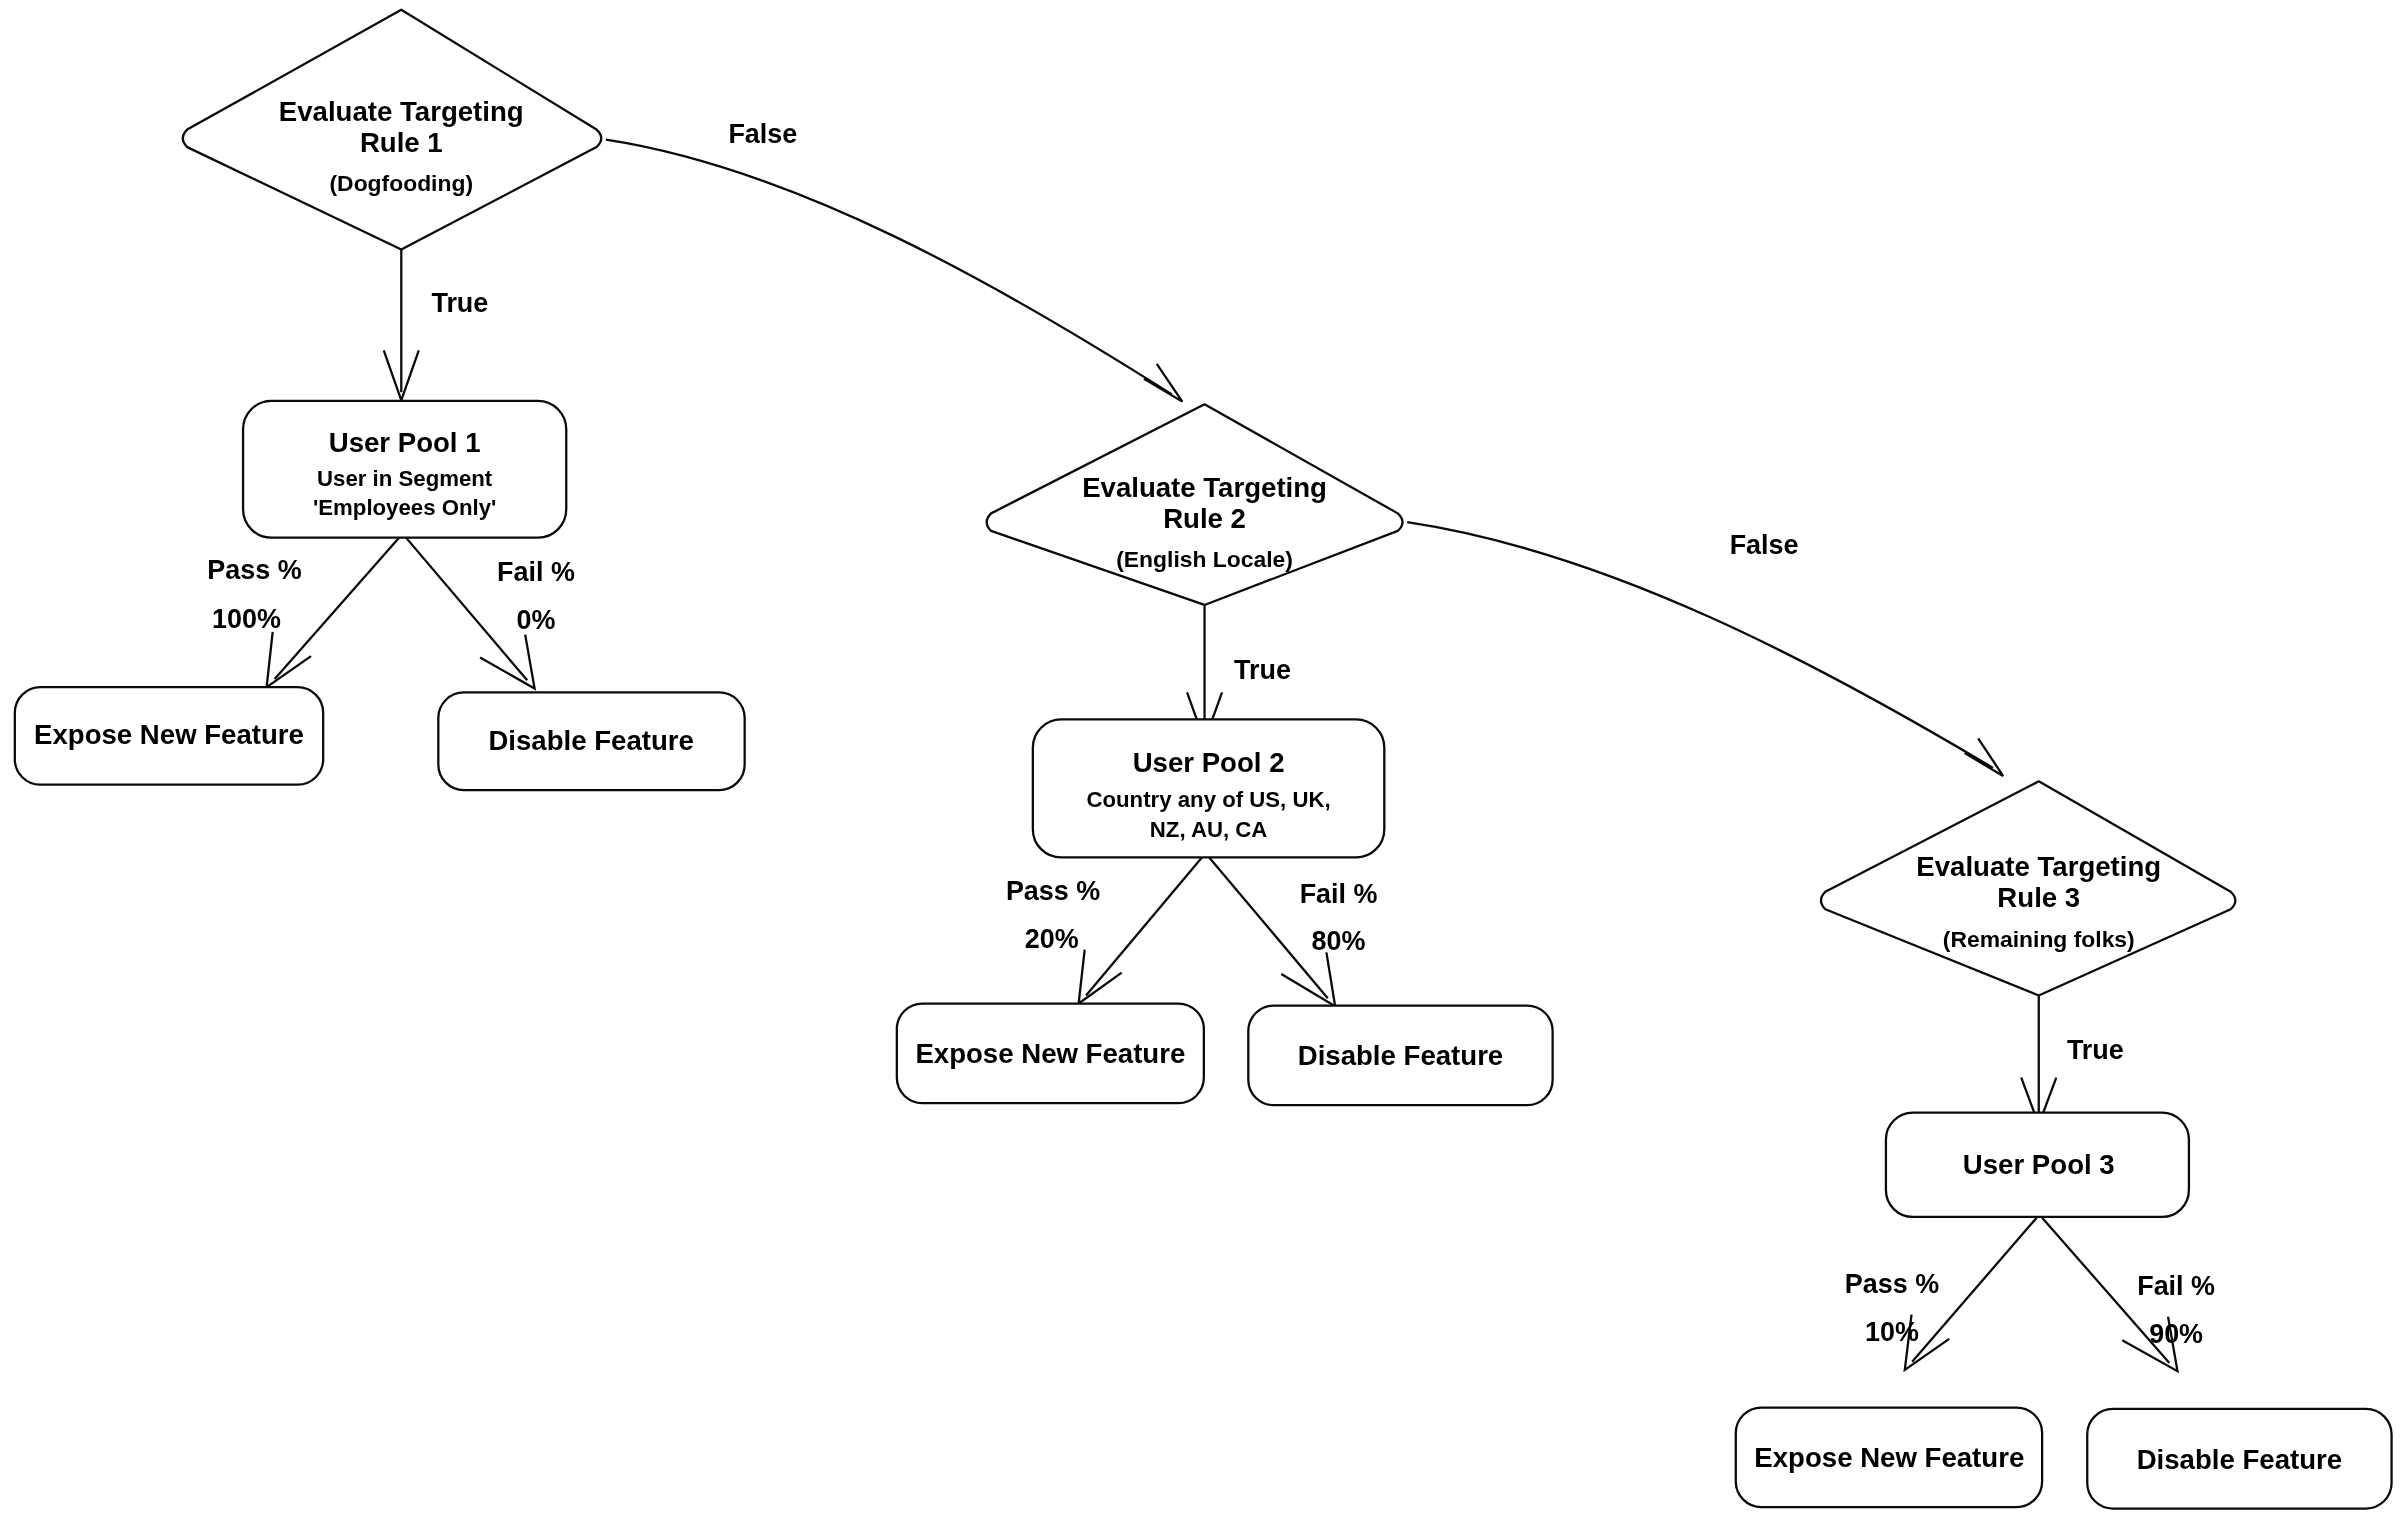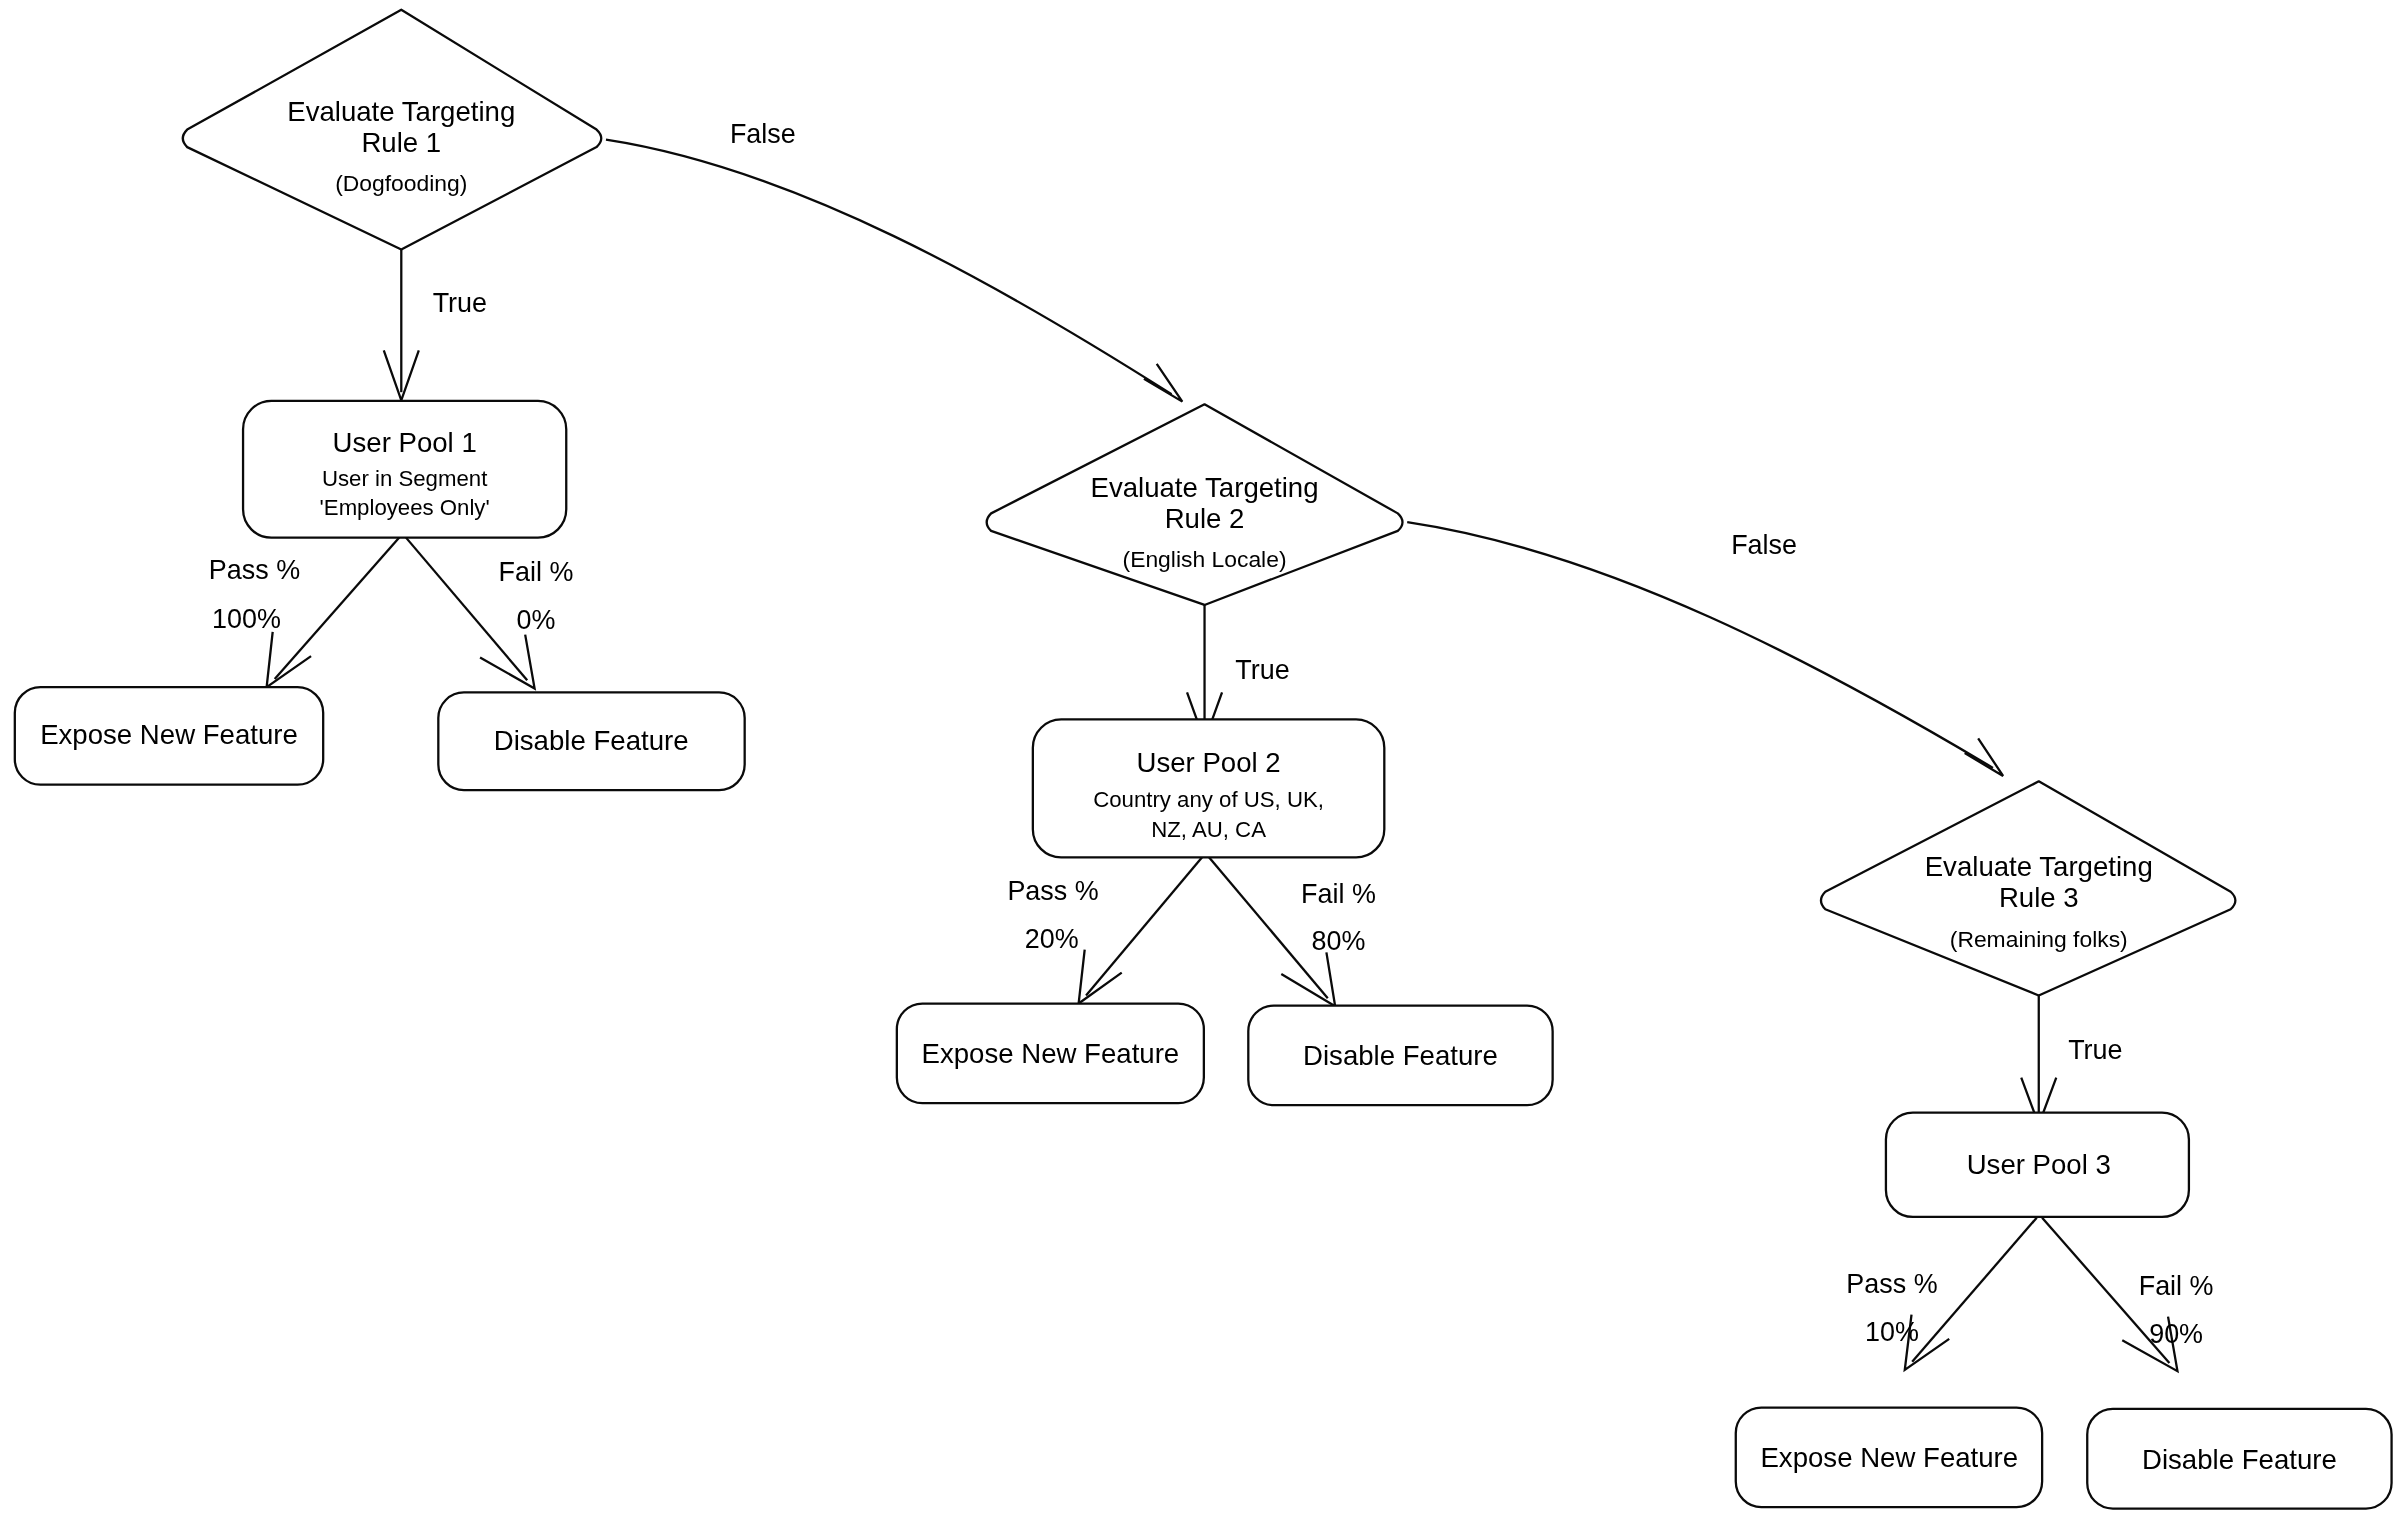--- a/index.html
+++ b/index.html
@@ -12,20 +12,21 @@
     font-family: "Liberation Sans", sans-serif;
     width: 2401px;
     height: 1525px;
     overflow: hidden;
   }
   #flow-root {
     position: relative;
     width: 2401px;
     height: 1525px;
     background: #ffffff;
+    font-weight: bold;
   }
   svg#flow-svg {
     display: block;
     width: 2401px;
     height: 1525px;
   }
   .node-shape {
     fill: #ffffff;
     stroke: #0a0a0a;
     stroke-width: 3.4;

